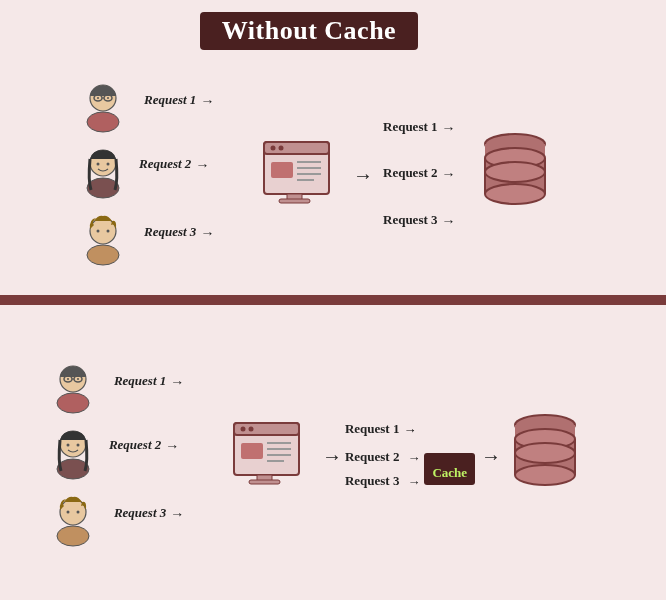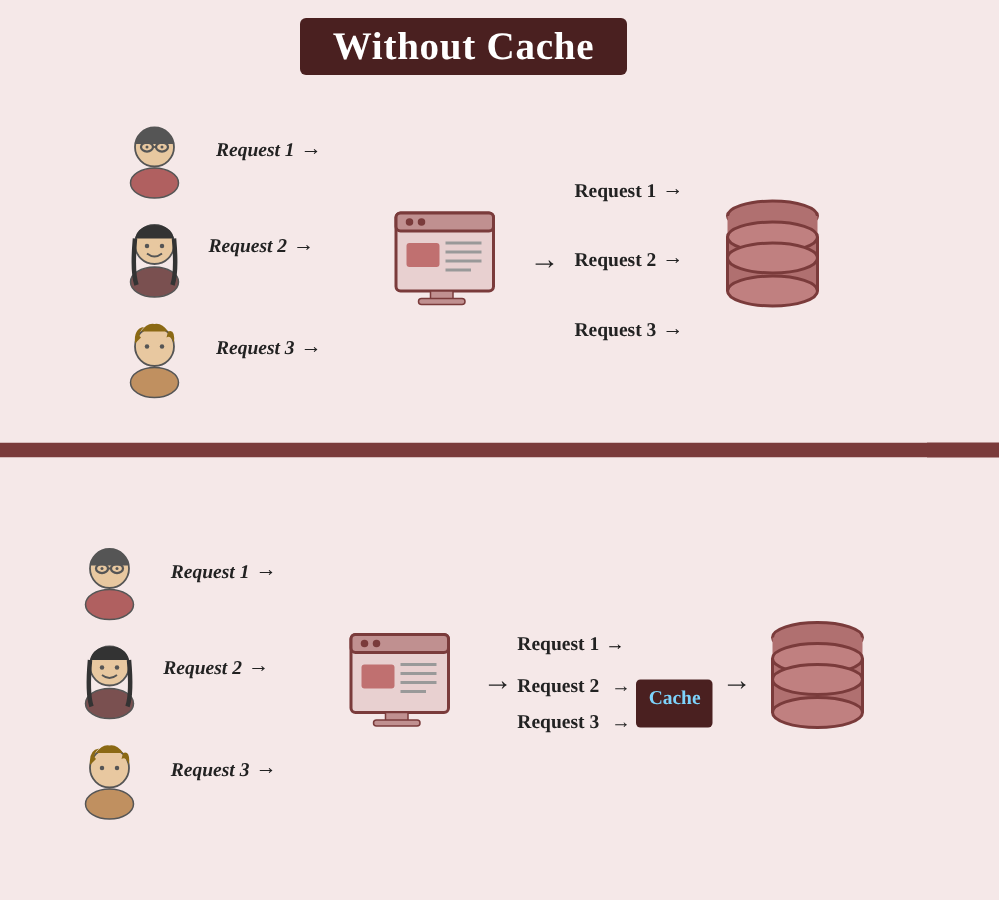--- a/index.html
+++ b/index.html
@@ -124,28 +124,28 @@
     
     .db-icon {
       width: 72px;
       height: 88px;
       margin-left: 6px;
     }
 
     
     .cache-box {
       background: #4a2020;
-      color: #7dd3fc;
+      color: #bef264;
       font-size: 13px;
       font-weight: bold;
       padding: 4px 8px;
       border-radius: 3px;
       margin: 0 4px;
       display: flex;
-      align-items: flex-start;
+      align-items: flex-end;
       justify-content: center;
       height: 32px;
     }
 
     .right-with-cache {
       display: flex;
       flex-direction: row;
       align-items: center;
     }
 

